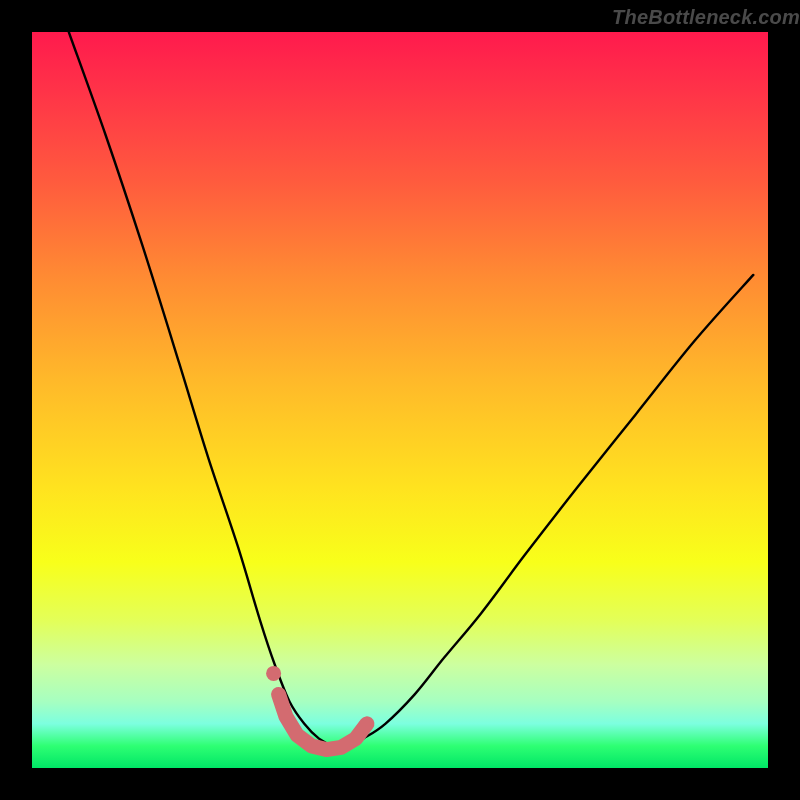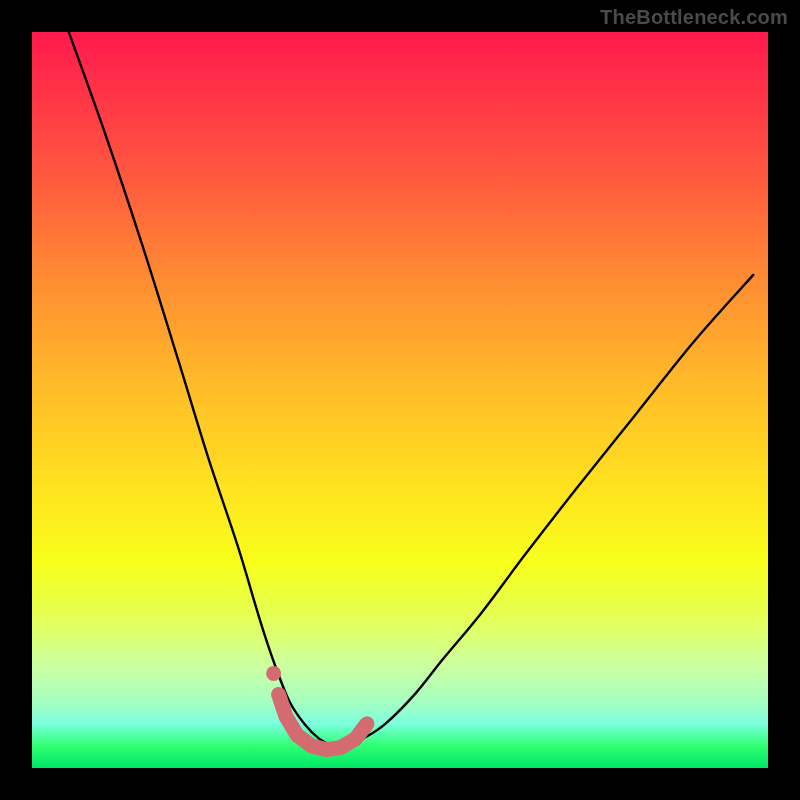--- a/index.html
+++ b/index.html
@@ -48,26 +48,27 @@
   }
   svg.curve {
     position: absolute;
     left: 0; top: 0;
     width: 736px;
     height: 736px;
   }
   .watermark {
     position: absolute;
     top: 6px;
-    right: 12px;
+    right: 0;
     color: #4a4a4a;
     font-size: 20px;
     font-weight: 600;
     letter-spacing: 0.2px;
     user-select: none;
+    font-style: italic;
   }
 </style>
 </head>
 <body>
 
 <div class="frame">
 
   <div class="plot-area">
     <div class="gradient"></div>
 

